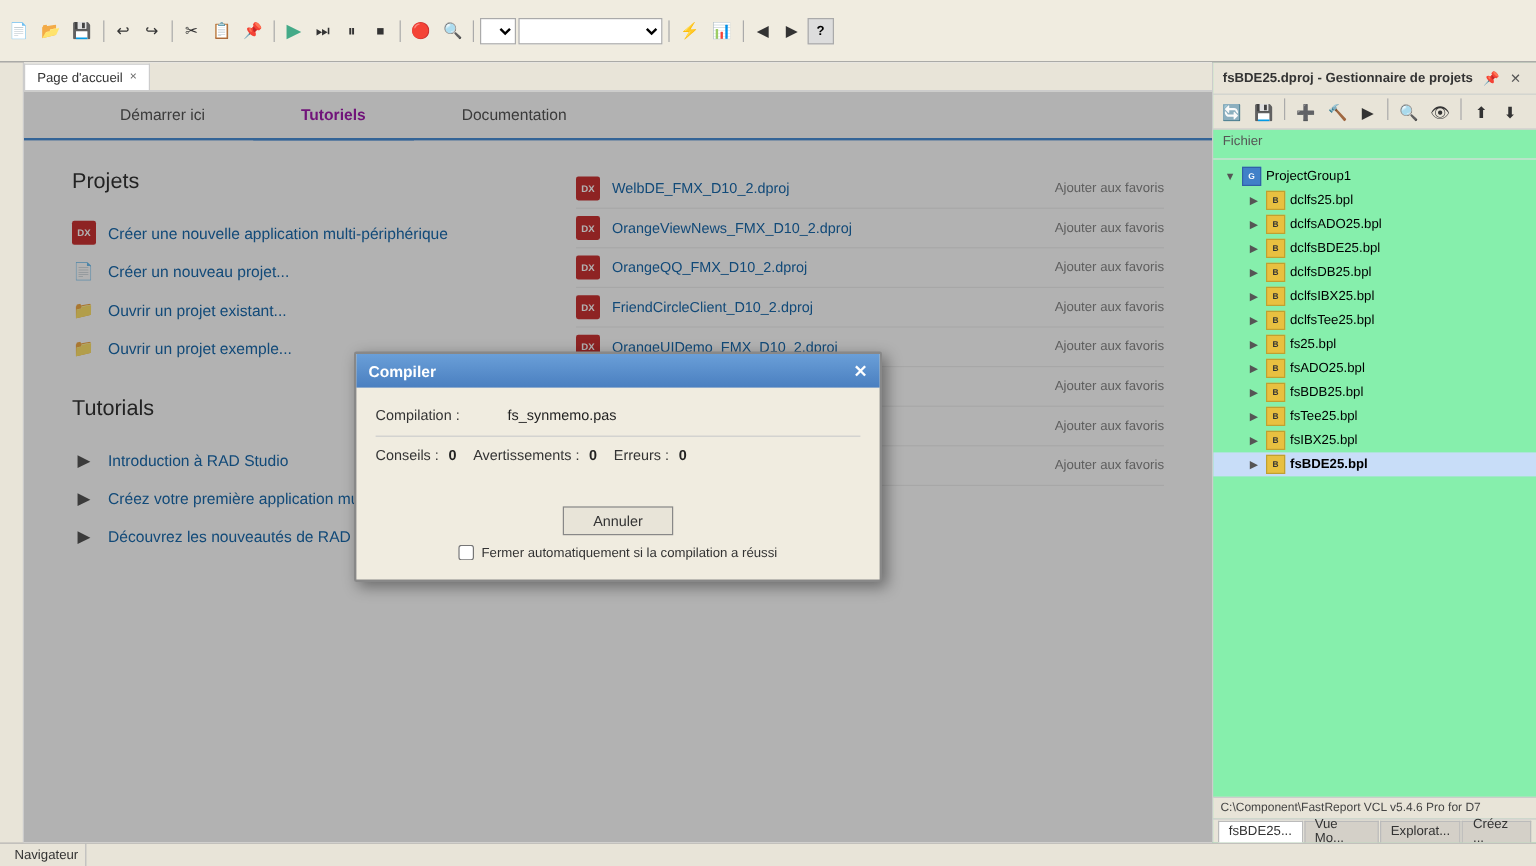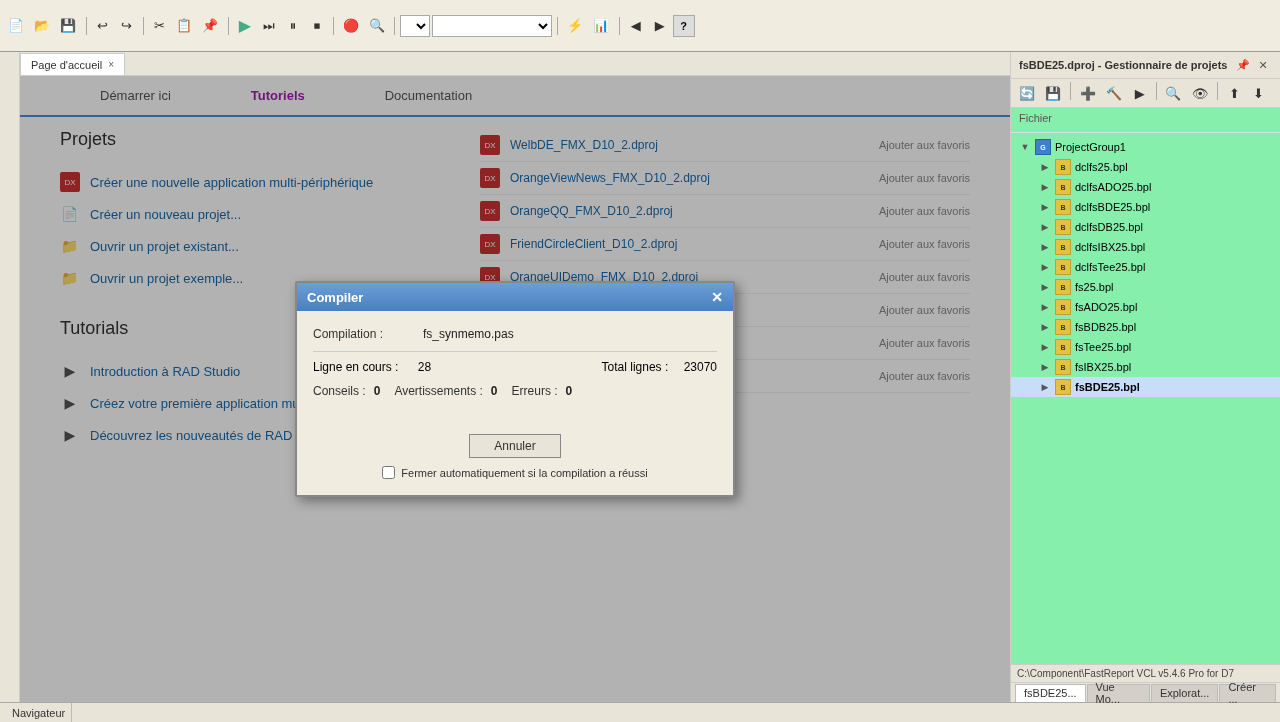--- a/index.html
+++ b/index.html
@@ -30,27 +30,27 @@
     
     .welcome-page { padding: 0; height: calc(100% - 24px); overflow-y: auto; position: relative; }
 
     
     .welcome-nav { display: flex; border-bottom: 2px solid #4a90d9; padding: 0 40px; margin-bottom: 0; background: #fff; }
     .welcome-nav-item { padding: 12px 40px; font-size: 13px; color: #555; cursor: pointer; position: relative; }
     .welcome-nav-item.active { color: #a21caf; font-weight: bold; }
     .welcome-nav-item.active::after { content: ''; position: absolute; bottom: -2px; left: 0; right: 0; height: 2px; background: #4a90d9; }
 
     
-    .welcome-body { padding: 12px 40px; display: flex; gap: 40px; }
+    .welcome-body { padding: 24px 40px; display: flex; gap: 40px; }
     .welcome-left { width: 380px; flex-shrink: 0; }
 
     
     .section-title { font-size: 18px; color: #333; margin-bottom: 16px; font-weight: normal; }
     .project-item { display: flex; align-items: center; gap: 10px; padding: 6px 0; cursor: pointer; color: #1a6aad; font-size: 13px; }
-    .dx-icon { width: 20px; height: 20px; background: #cc3333; color: white; font-size: 8px; font-weight: normal; display: flex; align-items: center; justify-content: center; border-radius: 2px; flex-shrink: 0; }
+    .dx-icon { width: 20px; height: 20px; background: #cc3333; color: white; font-size: 8px; font-weight: bold; display: flex; align-items: center; justify-content: center; border-radius: 2px; flex-shrink: 0; }
     .file-icon { width: 20px; height: 20px; color: #555; display: flex; align-items: center; justify-content: center; font-size: 14px; flex-shrink: 0; }
     .folder-icon { width: 20px; height: 20px; color: #e8a020; display: flex; align-items: center; justify-content: center; font-size: 14px; flex-shrink: 0; }
 
     
     .tutorials-section { margin-top: 24px; }
     .tutorial-item { display: flex; align-items: center; gap: 10px; padding: 6px 0; cursor: pointer; color: #1a6aad; font-size: 13px; }
     .play-icon { width: 20px; height: 20px; display: flex; align-items: center; justify-content: center; color: #555; font-size: 14px; flex-shrink: 0; }
 
     
     .recent-list { flex: 1; overflow-y: auto; }
@@ -272,30 +272,20 @@
           <div class="modal-header">
             <span>Compiler</span>
             <span class="modal-close">✕</span>
           </div>
           <div class="modal-body">
             <div class="modal-row">
               <span class="modal-label">Compilation :</span>
               <span class="modal-value">fs_synmemo.pas</span>
             </div>
             <div class="modal-divider"></div>
-            <div class="modal-progress-row">
-              <div>
-                <span>Ligne en cours :</span>
-                <span style="margin: 0 16px;">28</span>
-              </div>
-              <div>
-                <span>Total lignes :</span>
-                <span style="margin-left: 12px;">23070</span>
-              </div>
-            </div>
             <div class="modal-count-row">
               <div class="count-item">
                 <span class="count-label">Conseils :</span>
                 <span class="count-value">0</span>
               </div>
               <div class="count-item">
                 <span class="count-label">Avertissements :</span>
                 <span class="count-value">0</span>
               </div>
               <div class="count-item">
@@ -438,21 +428,21 @@
         <span style="font-weight: bold;">fsBDE25.bpl</span>
       </div>
     </div>
 
     <div class="pm-status">C:\Component\FastReport VCL v5.4.6 Pro for D7</div>
 
     <div class="bottom-tabs">
       <div class="bottom-tab active">fsBDE25...</div>
       <div class="bottom-tab">Vue Mo...</div>
       <div class="bottom-tab">Explorat...</div>
-      <div class="bottom-tab">Créer ...</div>
+      <div class="bottom-tab">Créez ...</div>
     </div>
   </div>
 
 </div>
 
 <div class="status-bar">
   <div class="status-segment">Navigateur</div>
 </div>
 
 </body></html>

